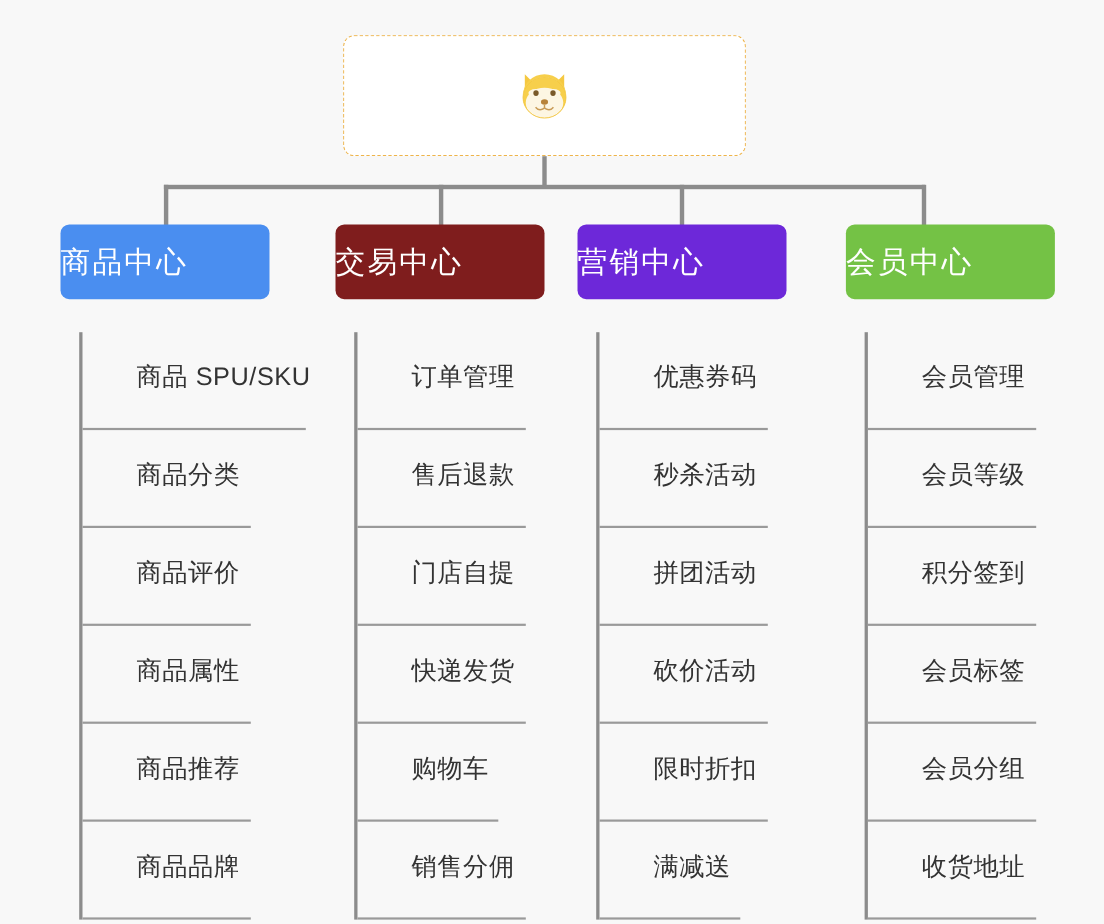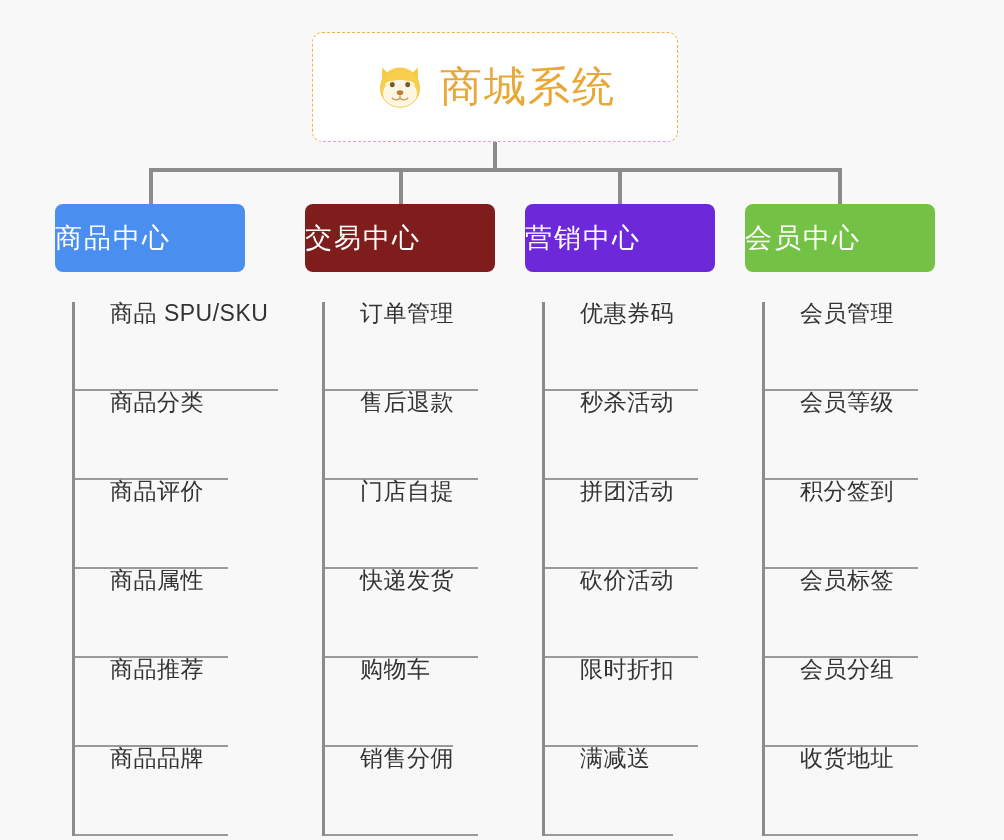--- a/index.html
+++ b/index.html
@@ -60,21 +60,21 @@
 
   
   .column {
     position: absolute;
     top: 204px;
     width: 190px;
   }
   .col-1 { left: 55px; }
   .col-2 { left: 305px; }
   .col-3 { left: 525px; }
-  .col-4 { left: 745px; }
+  .col-4 { left: 769px; }
 
   .cat-header {
     width: 100%;
     height: 68px;
     border-radius: 8px;
     display: flex;
     align-items: center;
     justify-content: flex-start;
     box-sizing: border-box;
   }
@@ -91,22 +91,22 @@
     position: relative;
     margin-top: 30px;
     margin-left: 17px;
     padding-left: 0;
     border-left: 3px solid #8c8c8c;
   }
   .leaf-item {
     position: relative;
     height: 89px;
     display: flex;
-    align-items: flex-start;
-    padding-left: 35px;
+    align-items: center;
+    padding-left: 49px;
     box-sizing: border-box;
   }
   .leaf-underline {
     position: absolute;
     left: 0;
     bottom: 0;
     height: 2px;
     background: #9a9a9a;
   }
   .leaf-label {
@@ -134,21 +134,20 @@
       <path d="M8 31 A24 23 0 0 1 56 31 L56 34 A24 23 0 0 0 8 34 Z" fill="#f7cf4b"></path>
       <ellipse cx="22" cy="29" rx="8" ry="4.5" fill="#fdf6e3"></ellipse>
       <ellipse cx="42" cy="29" rx="8" ry="4.5" fill="#fdf6e3"></ellipse>
       <ellipse cx="22.5" cy="29" rx="3" ry="3.2" fill="#7a5a2a"></ellipse>
       <ellipse cx="41.5" cy="29" rx="3" ry="3.2" fill="#7a5a2a"></ellipse>
       <ellipse cx="32" cy="39" rx="4" ry="3" fill="#b8833a"></ellipse>
       <path d="M32 42 L32 46" stroke="#c89a55" stroke-width="1.6" fill="none"></path>
       <path d="M32 46 Q26 50 22 45" stroke="#c89a55" stroke-width="1.6" fill="none"></path>
       <path d="M32 46 Q38 50 42 45" stroke="#c89a55" stroke-width="1.6" fill="none"></path>
     </svg>
-    <div class="root-title" style="color: rgb(232, 168, 56);">商城系统</div>
   </div>
 
   <div class="conn conn-v" style="left: 493px; top: 142px; height: 28px; background: rgb(140, 140, 140);"></div>
 
   <div class="conn conn-h" style="left: 149px; top: 168px; width: 692px; background: rgb(140, 140, 140);"></div>
 
   <div class="conn conn-v" style="left: 149px; top: 168px; height: 38px; background: rgb(140, 140, 140);"></div>
   <div class="conn conn-v" style="left: 399px; top: 168px; height: 38px; background: rgb(140, 140, 140);"></div>
   <div class="conn conn-v" style="left: 618px; top: 168px; height: 38px; background: rgb(140, 140, 140);"></div>
   <div class="conn conn-v" style="left: 838px; top: 168px; height: 38px; background: rgb(140, 140, 140);"></div>

